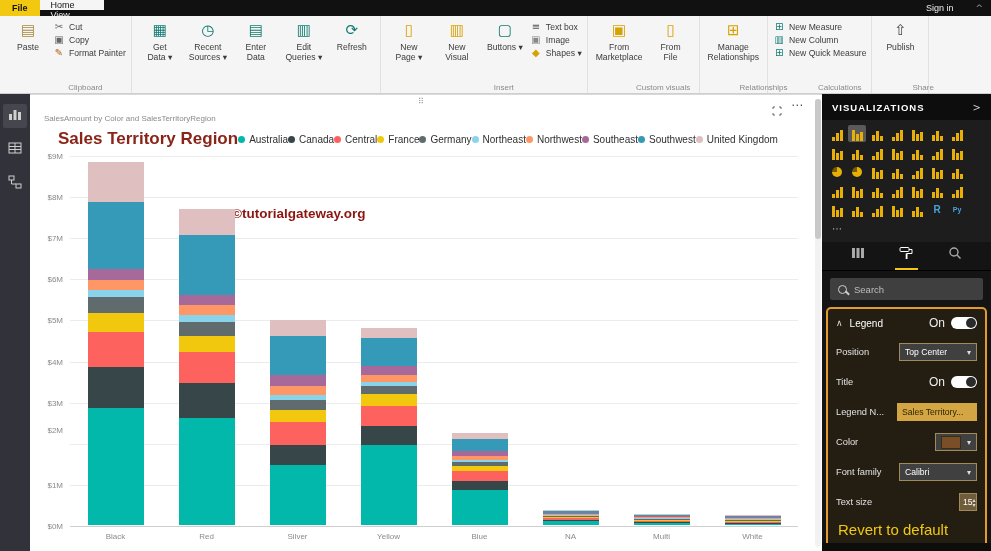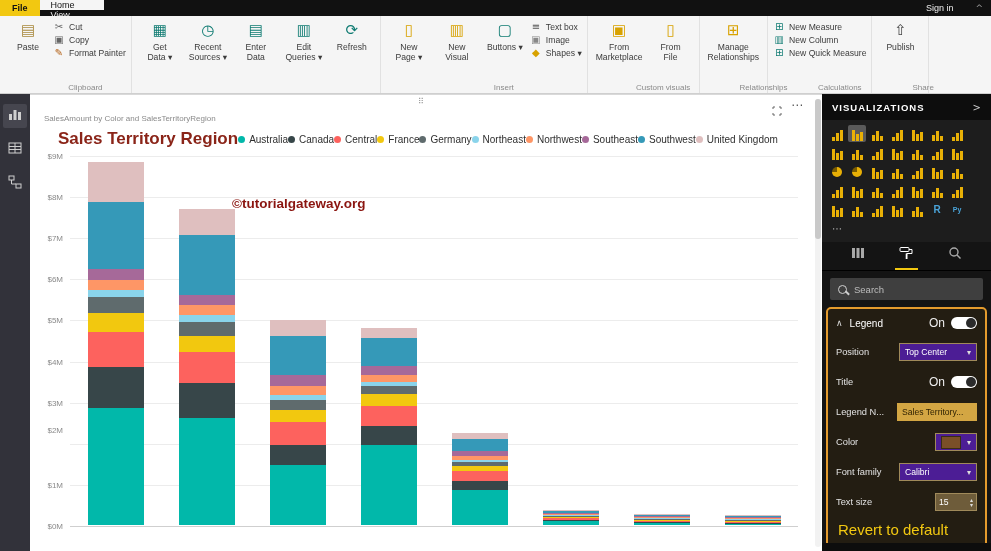--- a/index.html
+++ b/index.html
@@ -78,26 +78,26 @@
 
   #legend-card{margin:4px 4px 0 4px;border:2px solid #e49b2d;border-radius:5px;background:#231d12;padding-bottom:2px;}
   #section-header{display:flex;align-items:center;height:28px;padding:0 8px;}
   #section-chevron{color:#ddd;font-size:9px;margin-right:7px;}
   #section-title{color:#fff;font-size:10px;flex:1;}
   .fmt-on{color:#eee;font-size:12px;margin-right:6px;}
   .toggle{width:26px;height:12px;border-radius:6px;background:#fff;position:relative;display:inline-block;cursor:pointer;}
   .knob{position:absolute;right:1px;top:1px;width:10px;height:10px;border-radius:50%;background:#2b2b2b;}
   .fmt-row{display:flex;align-items:center;height:30px;padding:0 8px;}
   .fmt-label{font-size:9.3px;color:#e2e2e2;flex:1;white-space:nowrap;}
-  .dropdown{background:#4c1d95;border:1px solid #a08a5a;color:#fff;height:18px;width:78px;display:flex;align-items:center;justify-content:space-between;padding:0 5px;font-size:8.6px;box-sizing:border-box;cursor:pointer;}
+  .dropdown{background:#404040;border:1px solid #a08a5a;color:#fff;height:18px;width:78px;display:flex;align-items:center;justify-content:space-between;padding:0 5px;font-size:8.6px;box-sizing:border-box;cursor:pointer;}
   .dd-caret{color:#ddd;font-size:8px;}
   .color-dd{width:42px;}
   .swatch{width:18px;height:11px;display:inline-block;border:1px solid #3a2d15;}
   .txt-input{background:#d3a643;color:#2b1f00;height:18px;width:80px;display:flex;align-items:center;padding:0 5px;font-size:8.6px;box-sizing:border-box;cursor:text;}
-  .num-input{background:#6e5c3a;border:1px solid #a08a5a;color:#fff;height:18px;width:42px;display:flex;align-items:center;justify-content:space-between;padding:0 3px;font-size:8.6px;box-sizing:border-box;}
+  .num-input{background:#6e5c3a;border:1px solid #a08a5a;color:#fff;height:18px;width:18px;display:flex;align-items:center;justify-content:space-between;padding:0 3px;font-size:8.6px;box-sizing:border-box;}
   .spin{display:flex;flex-direction:column;line-height:5px;font-size:6px;color:#ddd;}
   .spin span{cursor:pointer;}
   #revert{color:#F2C811;font-size:15px;padding:4px 10px 6px;cursor:pointer;}
   #pane-bottom{position:absolute;left:0;right:0;bottom:0;height:8px;background:#0d0d0d;}
 </style>
 </head>
 <body>
 
 <div id="app">
 
@@ -326,21 +326,21 @@
           </span>
           <span class="legend-item">
             <span class="bullet" style="background: rgb(53, 153, 184);"></span>
             <span>Southwest</span>
           </span>
           <span class="legend-item">
             <span class="bullet" style="background: rgb(223, 191, 191);"></span>
             <span>United Kingdom</span>
           </span>
         </div>
-      <div id="watermark" style="color: rgb(139, 21, 16);">©tutorialgateway.org</div>
+      <div id="watermark" style="color: rgb(139, 21, 16); margin-top: 10px;">©tutorialgateway.org</div>
       <div id="ylabels">
           <div class="ylab" style="top: 370px;">$0M</div>
           <div class="ylab" style="top: 328.889px;">$1M</div>
           <div class="ylab" style="top: 274px; margin-left: 20px;">$2M</div>
           <div class="ylab" style="top: 246.667px;">$3M</div>
           <div class="ylab" style="top: 205.556px;">$4M</div>
           <div class="ylab" style="top: 164.444px;">$5M</div>
           <div class="ylab" style="top: 123.333px;">$6M</div>
           <div class="ylab" style="top: 82.2222px;">$7M</div>
           <div class="ylab" style="top: 41.1111px;">$8M</div>
@@ -446,20 +446,30 @@
             <div class="seg" style="height: 1px; background: rgb(55, 70, 73);"></div>
             <div class="seg" style="height: 1px; background: rgb(253, 98, 94);"></div>
             <div class="seg" style="height: 1px; background: rgb(242, 200, 15);"></div>
             <div class="seg" style="height: 1px; background: rgb(95, 107, 109);"></div>
             <div class="seg" style="height: 1px; background: rgb(138, 212, 235);"></div>
             <div class="seg" style="height: 1px; background: rgb(254, 150, 102);"></div>
             <div class="seg" style="height: 1px; background: rgb(166, 105, 153);"></div>
             <div class="seg" style="height: 1px; background: rgb(53, 153, 184);"></div>
             <div class="seg" style="height: 1px; background: rgb(223, 191, 191);"></div>
           </div>
+        </div>
+      <div id="x-labels">
+          <div class="xlab" style="left: 45.5px;">Black</div>
+          <div class="xlab" style="left: 136.5px;">Red</div>
+          <div class="xlab" style="left: 227.5px;">Silver</div>
+          <div class="xlab" style="left: 318.5px;">Yellow</div>
+          <div class="xlab" style="left: 409.5px;">Blue</div>
+          <div class="xlab" style="left: 500.5px;">NA</div>
+          <div class="xlab" style="left: 591.5px;">Multi</div>
+          <div class="xlab" style="left: 682.5px;">White</div>
         </div>
     </div>
     <div id="canvas-scrollbar">
         <div class="thumb"></div>
       </div>
   </div>
 
   <div id="viz-pane">
     <div id="viz-header">
       <span id="viz-header-title">VISUALIZATIONS</span>

